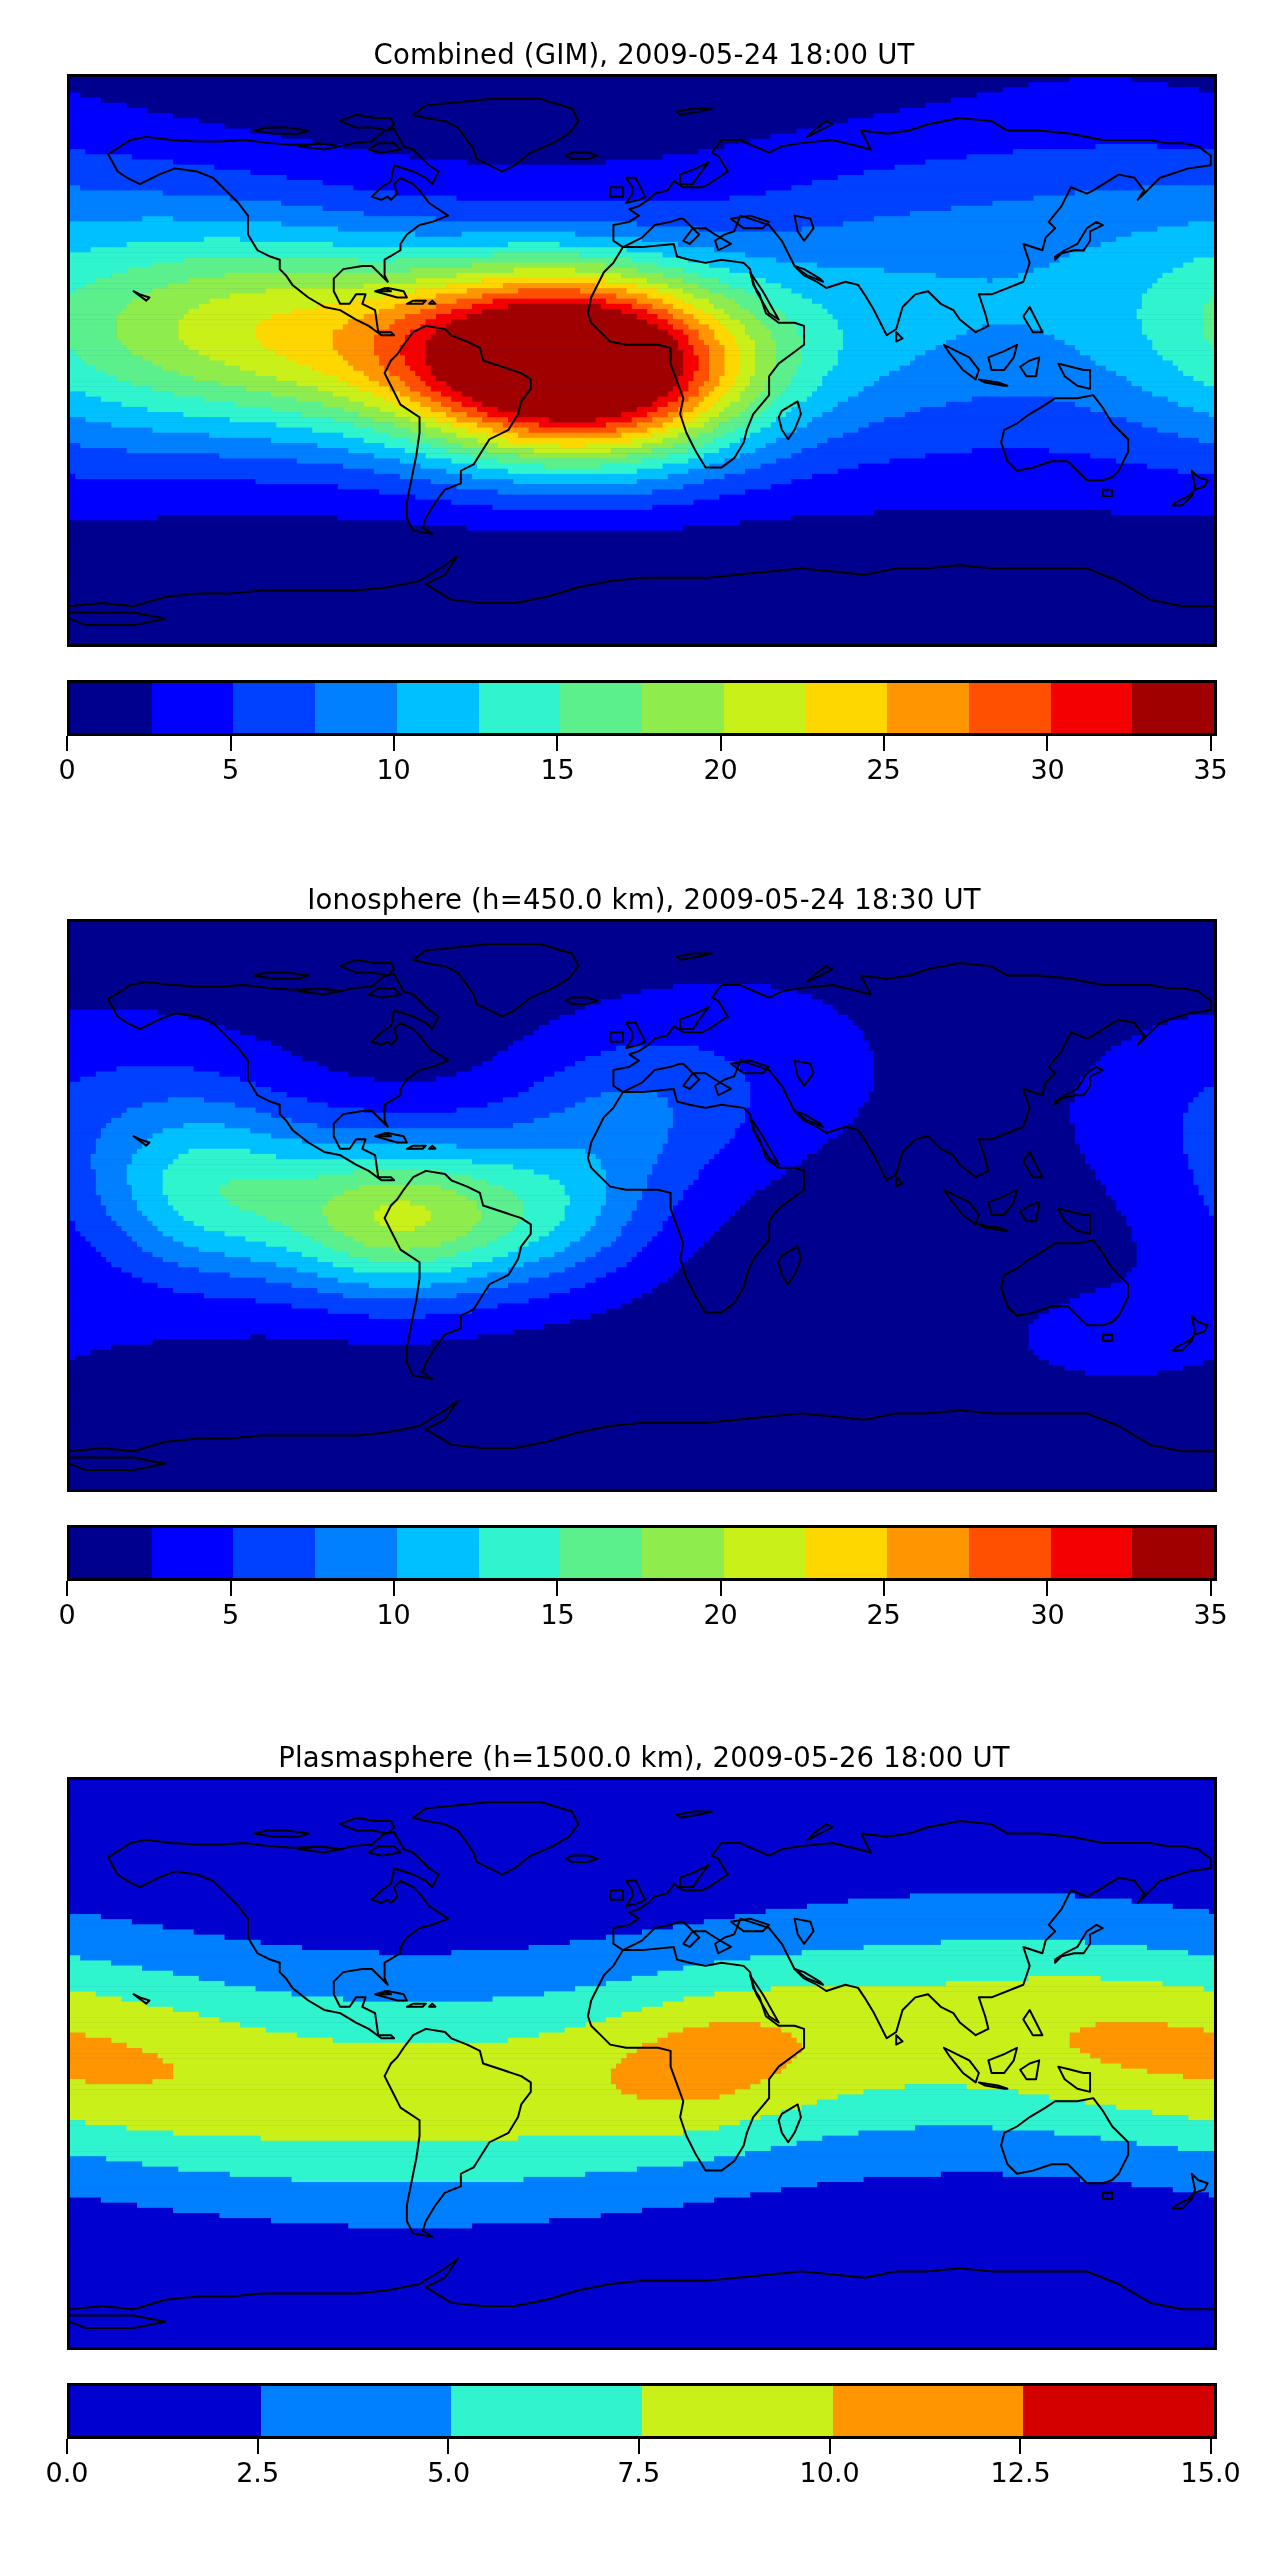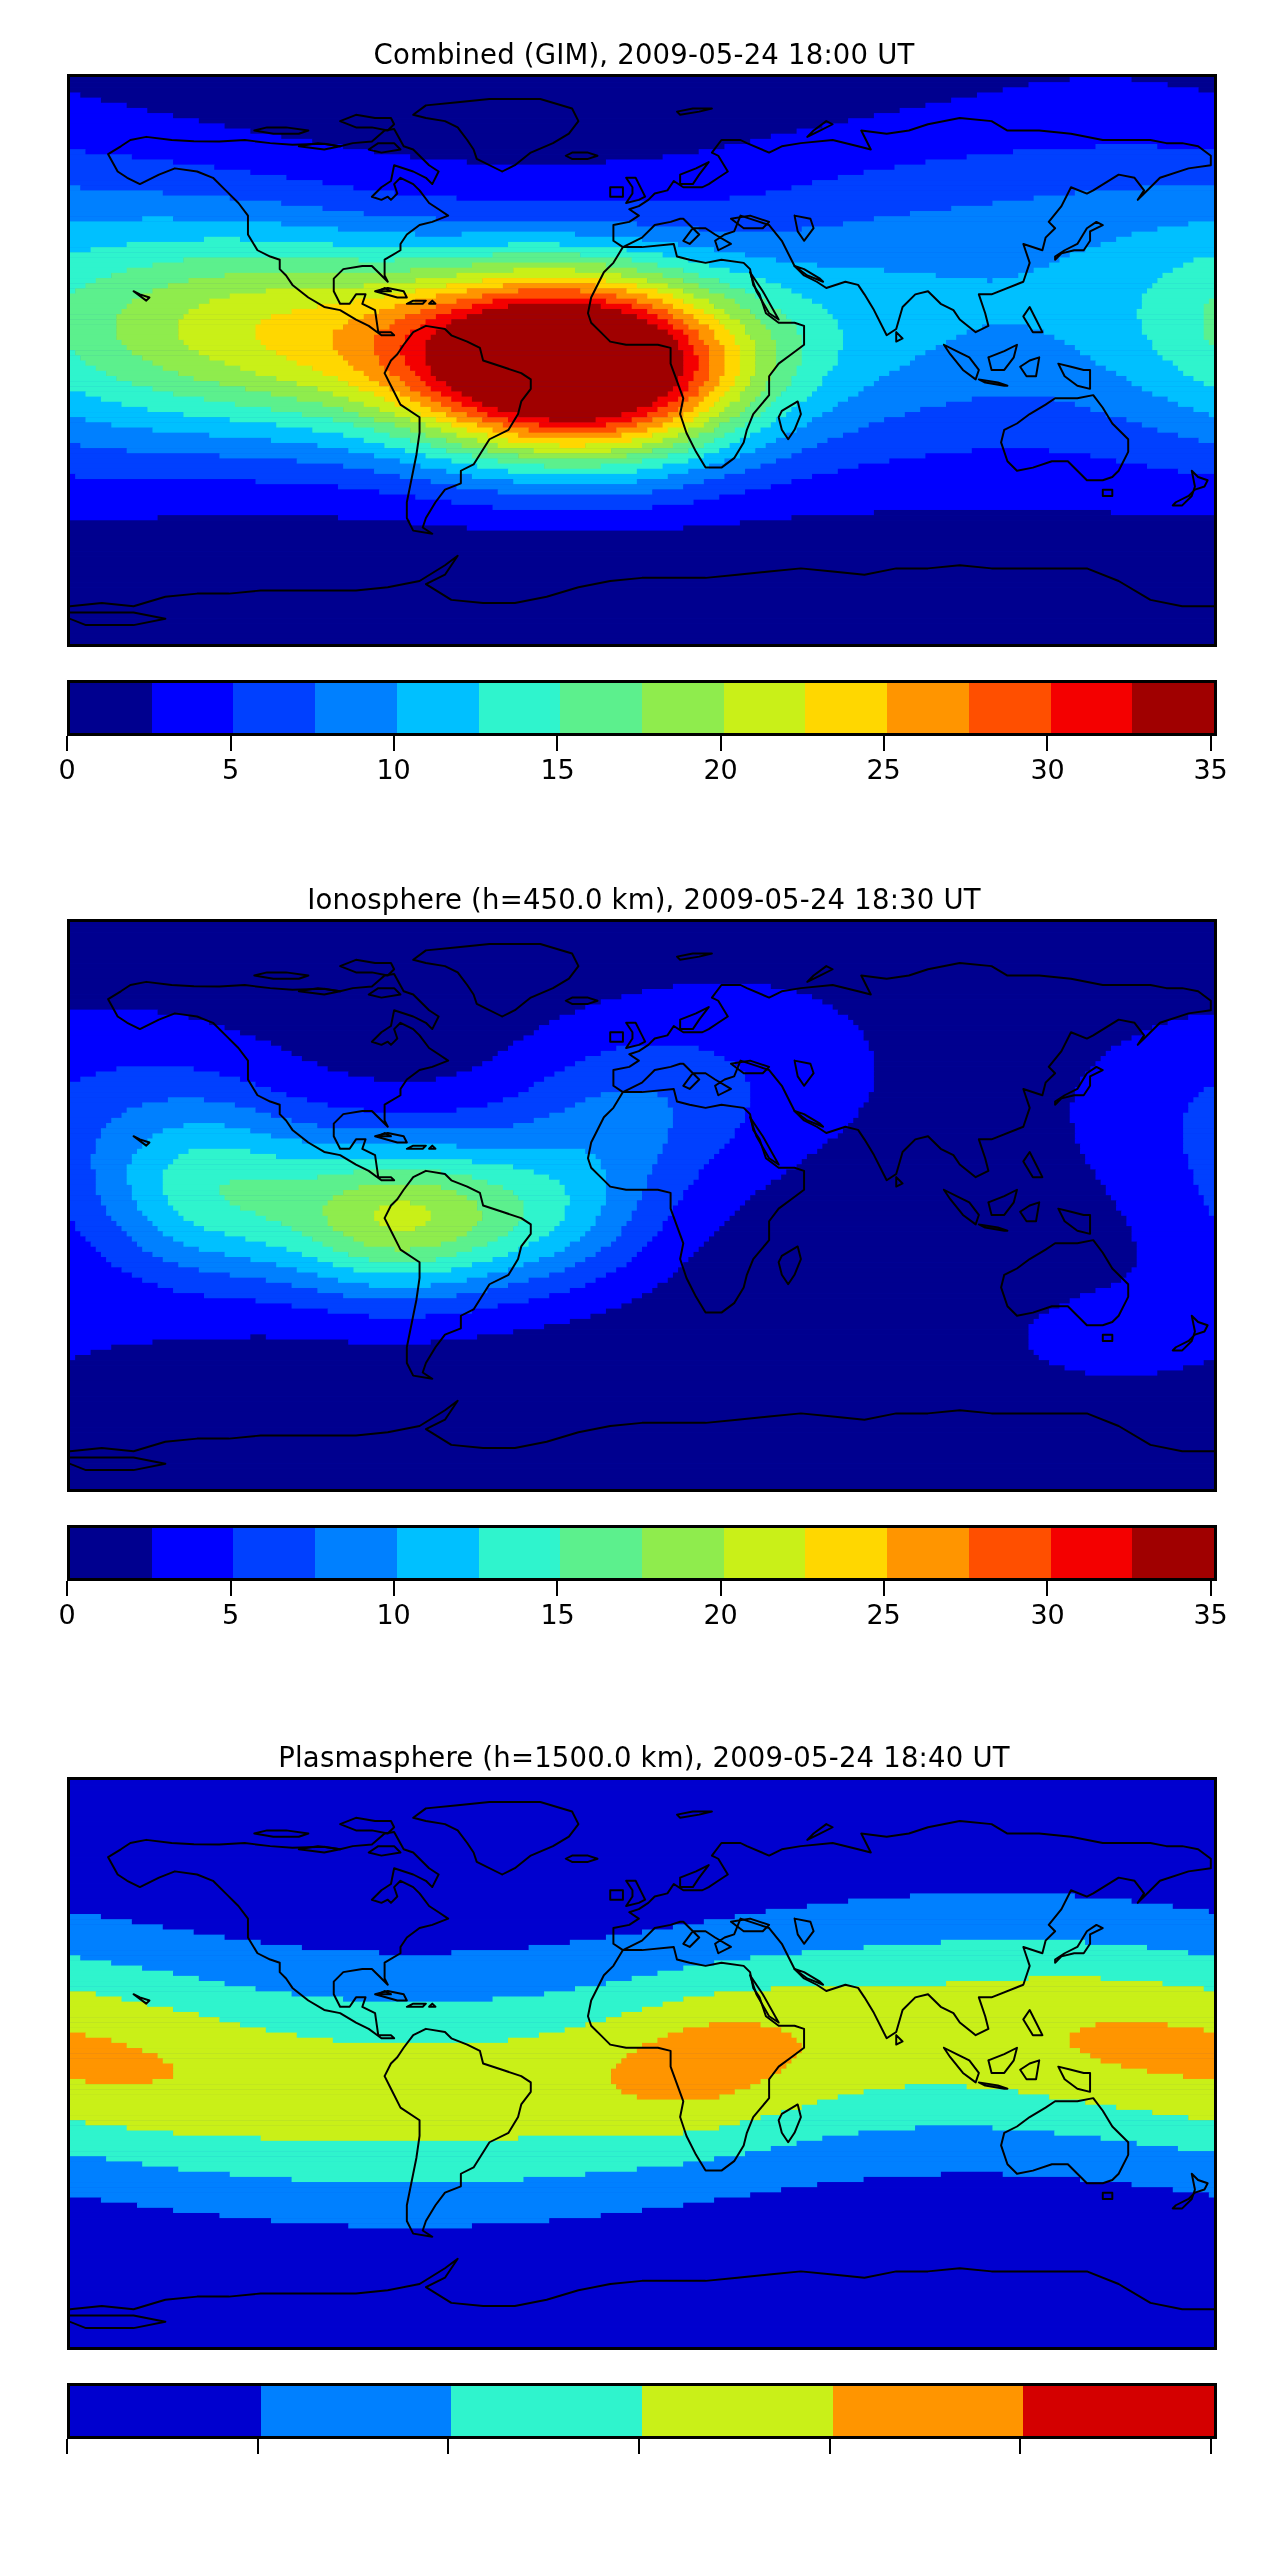--- a/index.html
+++ b/index.html
@@ -1933,21 +1933,21 @@
           <div class="tick-label" style="left: 494px;">15</div>
           <div class="tick-label" style="left: 657px;">20</div>
           <div class="tick-label" style="left: 820px;">25</div>
           <div class="tick-label" style="left: 984px;">30</div>
           <div class="tick-label" style="left: 1147px;">35</div>
         </div>
     </div>
   </div>
 
   <div class="panel" id="panel-2" style="top:1741px;">
-    <div class="panel-title">Plasmasphere (h=1500.0 km), 2009-05-24 18:40 UT</div>
+    <div class="panel-title">Plasmasphere (h=1500.0 km), 2009-05-26 18:00 UT</div>
     <div class="map-axes" id="map-2" style="top:36px;">
       <div class="map-inner">
         <svg class="field" id="field-2" viewBox="0 0 1332 660" preserveAspectRatio="none">
             <rect x="0.00" y="0.00" width="1332.60" height="6.60" fill="#0000cf"></rect>
             <rect x="0.00" y="6.00" width="1332.60" height="6.60" fill="#0000cf"></rect>
             <rect x="0.00" y="12.00" width="1332.60" height="6.60" fill="#0000cf"></rect>
             <rect x="0.00" y="18.00" width="1332.60" height="6.60" fill="#0000cf"></rect>
             <rect x="0.00" y="24.00" width="1332.60" height="6.60" fill="#0000cf"></rect>
             <rect x="0.00" y="30.00" width="1332.60" height="6.60" fill="#0000cf"></rect>
             <rect x="0.00" y="36.00" width="1332.60" height="6.60" fill="#0000cf"></rect>
@@ -2303,17 +2303,26 @@
         </div>
       <div class="cbar-ticks" id="cbarticks-2">
           <div class="tick-mark" style="left: 2.1px;"></div>
           <div class="tick-mark" style="left: 193px;"></div>
           <div class="tick-mark" style="left: 383px;"></div>
           <div class="tick-mark" style="left: 574px;"></div>
           <div class="tick-mark" style="left: 765px;"></div>
           <div class="tick-mark" style="left: 955px;"></div>
           <div class="tick-mark" style="left: 1146px;"></div>
         </div>
+      <div class="cbar-labels" id="cbarlabels-2">
+          <div class="tick-label" style="left: 3.4px;">0.0</div>
+          <div class="tick-label" style="left: 194px;">2.5</div>
+          <div class="tick-label" style="left: 385px;">5.0</div>
+          <div class="tick-label" style="left: 575px;">7.5</div>
+          <div class="tick-label" style="left: 766px;">10.0</div>
+          <div class="tick-label" style="left: 957px;">12.5</div>
+          <div class="tick-label" style="left: 1147px;">15.0</div>
+        </div>
     </div>
   </div>
 
 </div>
 
 
 </body></html>

